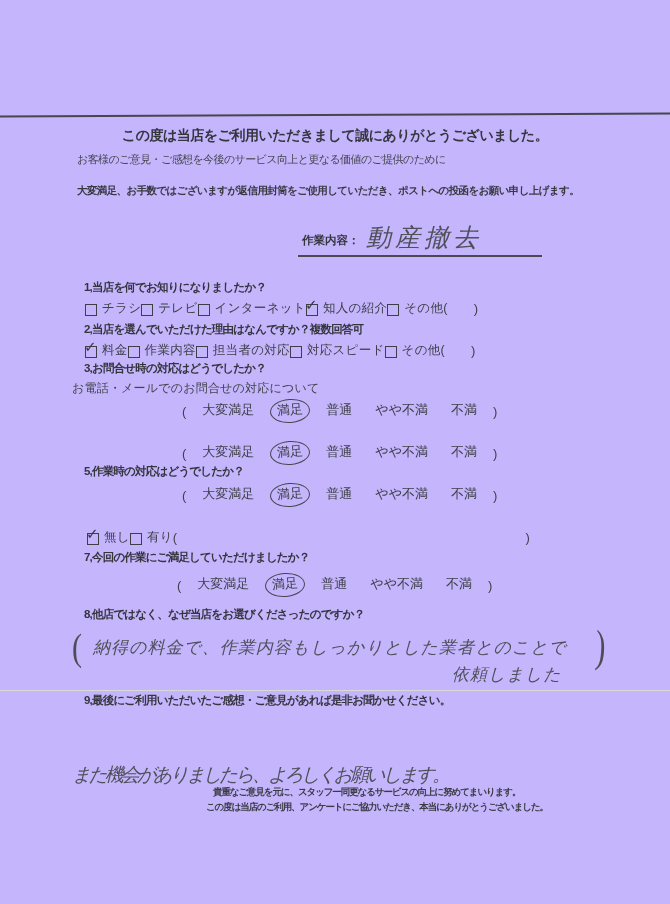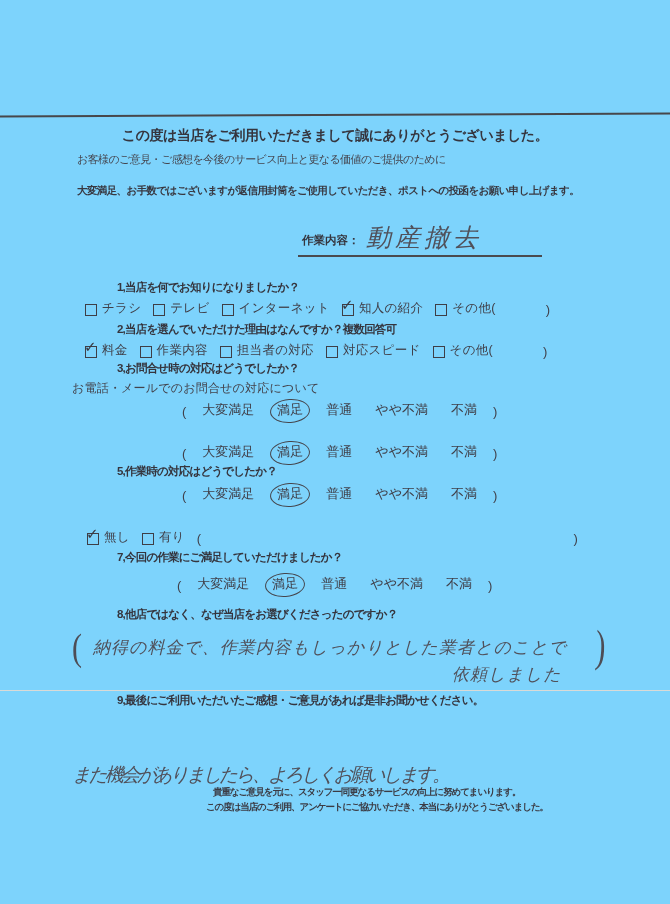--- a/index.html
+++ b/index.html
@@ -1,37 +1,37 @@
 <!DOCTYPE html>
 <html><head>
 <meta charset="utf-8">
 <style>
   html,body{margin:0;padding:0;background:#fff;}
   .sheet{
     position:relative;width:670px;height:904px;margin:0 auto;
-    background:#7dd3fc;overflow:hidden;
+    background:#c4b5fd;overflow:hidden;
     font-family:"Liberation Sans","DejaVu Sans",sans-serif;
     color:#3a3a43;
   }
   .abs{position:absolute;}
   
   .top-rule{position:absolute;top:114px;left:-3px;width:676px;border-top:2.4px solid #47474b;transform:rotate(-0.25deg);}
   .title{top:127px;left:0;width:670px;text-align:center;font-size:14px;font-weight:bold;letter-spacing:-0.5px;color:#35353e;}
   .intro{left:77px;font-size:11px;letter-spacing:-0.6px;color:#44444d;}
   .intro.b{font-weight:bold;font-size:10.5px;color:#38384100;color:#383841;}
   
   .work-label{left:302px;top:233px;font-size:11.5px;font-weight:bold;color:#35353e;}
   .work-value{left:366px;top:221px;font-size:25px;letter-spacing:4px;}
   .work-underline{left:298px;top:255px;width:244px;border-top:2px solid #4a4a4e;}
   
-  .qh{left:84px;font-size:11.5px;font-weight:bold;letter-spacing:-0.8px;color:#35353e;white-space:nowrap;margin-left:33px;}
+  .qh{left:84px;font-size:11.5px;font-weight:bold;letter-spacing:-0.8px;color:#35353e;white-space:nowrap;}
   .qh .note{font-size:9px;letter-spacing:-0.5px;}
   .qsub{left:72px;font-size:12px;letter-spacing:0.2px;color:#43434c;}
   .row{display:flex;align-items:center;white-space:nowrap;}
-  .optrow{font-size:12.5px;letter-spacing:0.3px;gap:12px;color:#40404a;align-items:flex-end;}
+  .optrow{font-size:12.5px;letter-spacing:0.3px;gap:0;color:#40404a;}
   .opt{display:flex;align-items:center;}
   .cb{display:inline-block;width:10px;height:10px;border:1.6px solid #3e3e46;margin-right:5px;position:relative;top:1px;flex:none;}
   .opt.checked .cb::after{content:"✓";position:absolute;left:-2px;top:-9px;font-size:15px;font-weight:bold;color:#393941;}
   .gap-sm{display:inline-block;width:26px;}
   .gap-lg{display:inline-block;width:348px;}
   .scalerow{font-size:13px;letter-spacing:0;gap:9px;color:#40404a;}
   .sc{padding:1px 6px 3px;border:1.5px solid transparent;border-radius:50%;}
   .sc.circled{border-color:#45454c;transform:rotate(-4deg);}
   .paren{font-size:13px;color:#40404a;}
   

